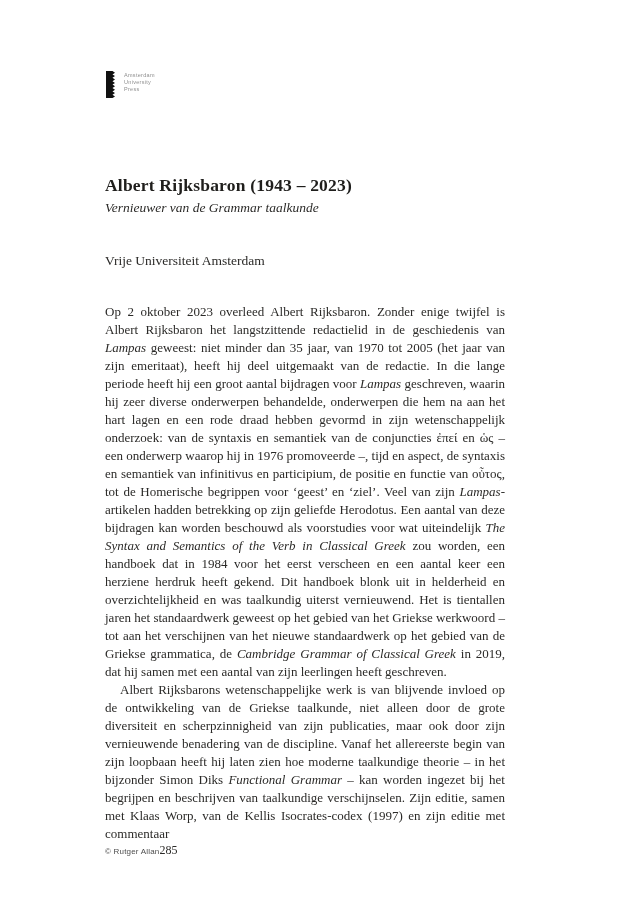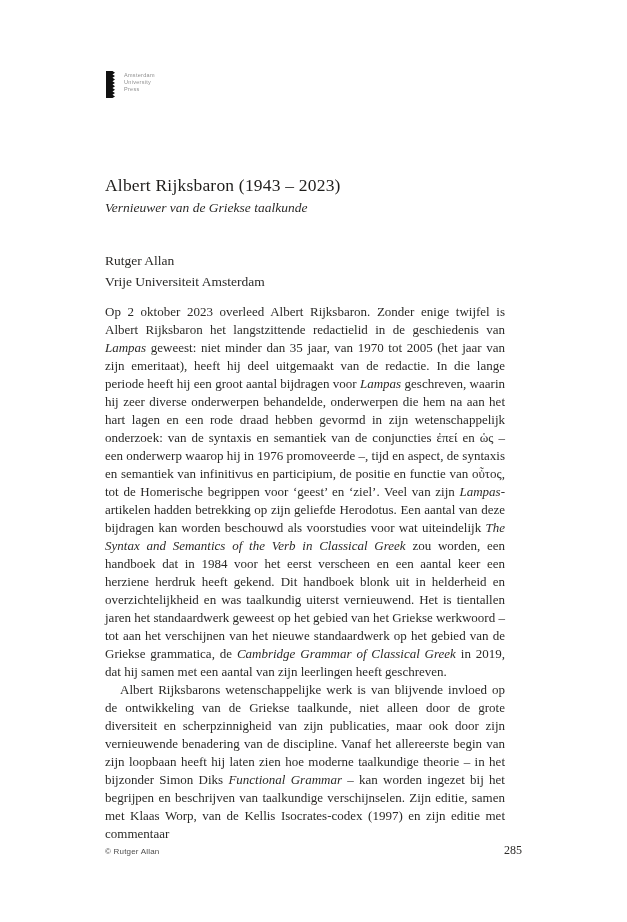--- a/index.html
+++ b/index.html
@@ -49,21 +49,21 @@
     font-size: 9px;
     line-height: 13px;
     font-style: italic;
     letter-spacing: 0.1px;
   }
 
   
   .article-head { position: absolute; top: 174px; left: 105px; right: 105px; }
   .article-title {
     font-size: 17.5px;
-    font-weight: 400;
+    font-weight: 700;
     color: #1f1e1c;
     letter-spacing: 0.2px;
     line-height: 23px;
     font-variant-numeric: oldstyle-nums;
   }
   .article-subtitle {
     font-size: 13.5px;
     font-style: italic;
     color: #2b2a28;
     line-height: 18px;
@@ -88,21 +88,21 @@
   .article-body p.indented { text-indent: 15px; }
   .article-body em { font-style: italic; }
 
   
   .page-footer {
     position: absolute;
     top: 843px;
     left: 105px;
     right: 105px;
     display: flex;
-    justify-content: space-between;
+    justify-content: flex-start;
     align-items: baseline;
   }
   .copyright {
     font-family: "Liberation Sans", "DejaVu Sans", sans-serif;
     font-size: 8px;
     color: #4d4d4d;
     letter-spacing: 0.2px;
   }
   .page-number {
     font-size: 12px;
@@ -123,23 +123,22 @@
       <div class="logo-text">
         <div>Amsterdam</div>
         <div>University</div>
         <div>Press</div>
       </div>
     </div>
   </header>
 
   <section class="article-head">
     <h1 class="article-title">Albert Rijksbaron (1943 – 2023)</h1>
-    <div class="article-subtitle">Vernieuwer van de Griekse taalkunde</div>
+    <div class="article-subtitle">Vernieuwer van de Grammar taalkunde</div>
     <div class="author-block">
-      <div class="author-name">Rutger Allan</div>
       <div class="author-affiliation">Vrije Universiteit Amsterdam</div>
     </div>
   </section>
 
   <section class="article-body">
     <p class="para"><span>Op 2 oktober 2023 overleed Albert Rijksbaron. Zonder enige twijfel is Albert Rijksbaron het langstzittende redactielid in de geschiedenis van </span><em>Lampas</em><span> geweest: niet minder dan 35 jaar, van 1970 tot 2005 (het jaar van zijn emeritaat), heeft hij deel uitgemaakt van de redactie. In die lange periode heeft hij een groot aantal bijdragen voor </span><em>Lampas</em><span> geschreven, waarin hij zeer diverse onderwerpen behandelde, onderwerpen die hem na aan het hart lagen en een rode draad hebben gevormd in zijn wetenschappelijk onderzoek: van de syntaxis en semantiek van de conjuncties ἐπεί en ὡς – een onderwerp waarop hij in 1976 promoveerde –, tijd en aspect, de syntaxis en semantiek van infinitivus en participium, de positie en functie van οὗτος, tot de Homerische begrippen voor ‘geest’ en ‘ziel’. Veel van zijn </span><em>Lampas</em><span>-artikelen hadden betrekking op zijn geliefde Herodotus. Een aantal van deze bijdragen kan worden beschouwd als voorstudies voor wat uiteindelijk </span><em>The Syntax and Semantics of the Verb in Classical Greek</em><span> zou worden, een handboek dat in 1984 voor het eerst verscheen en een aantal keer een herziene herdruk heeft gekend. Dit handboek blonk uit in helderheid en overzichtelijkheid en was taalkundig uiterst vernieuwend. Het is tientallen jaren het standaardwerk geweest op het gebied van het Griekse werkwoord – tot aan het verschijnen van het nieuwe standaardwerk op het gebied van de Griekse grammatica, de </span><em>Cambridge Grammar of Classical Greek</em><span> in 2019, dat hij samen met een aantal van zijn leerlingen heeft geschreven.</span></p>
     <p class="para indented"><span>Albert Rijksbarons wetenschappelijke werk is van blijvende invloed op de ontwikkeling van de Griekse taalkunde, niet alleen door de grote diversiteit en scherpzinnigheid van zijn publicaties, maar ook door zijn vernieuwende benadering van de discipline. Vanaf het allereerste begin van zijn loopbaan heeft hij laten zien hoe moderne taalkundige theorie – in het bijzonder Simon Diks </span><em>Functional Grammar</em><span> – kan worden ingezet bij het begrijpen en beschrijven van taalkundige verschijnselen. Zijn editie, samen met Klaas Worp, van de Kellis Isocrates-codex (1997) en zijn editie met commentaar</span></p>
   </section>
 
   <footer class="page-footer">

